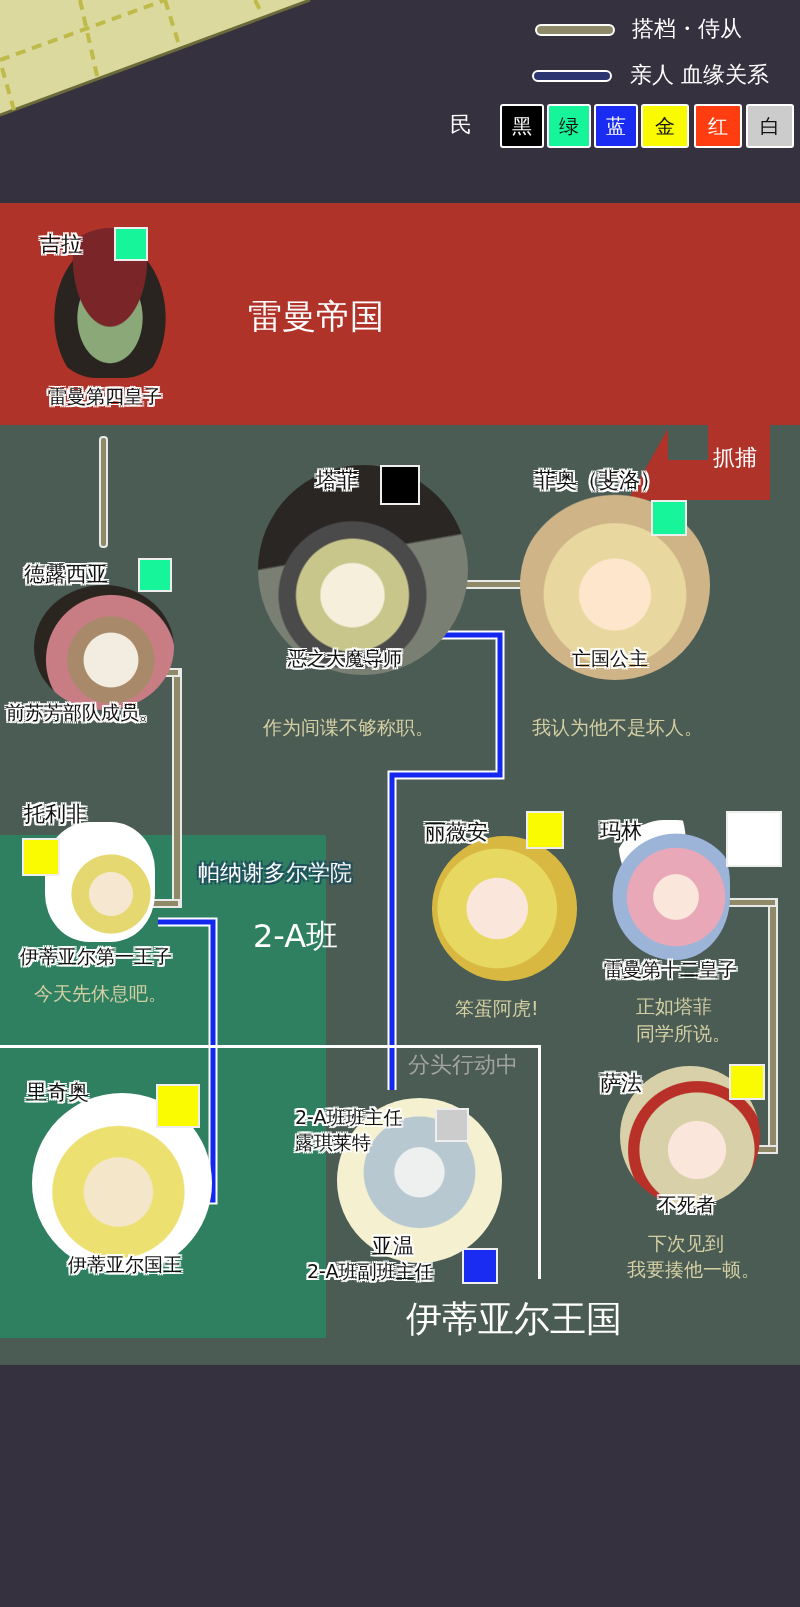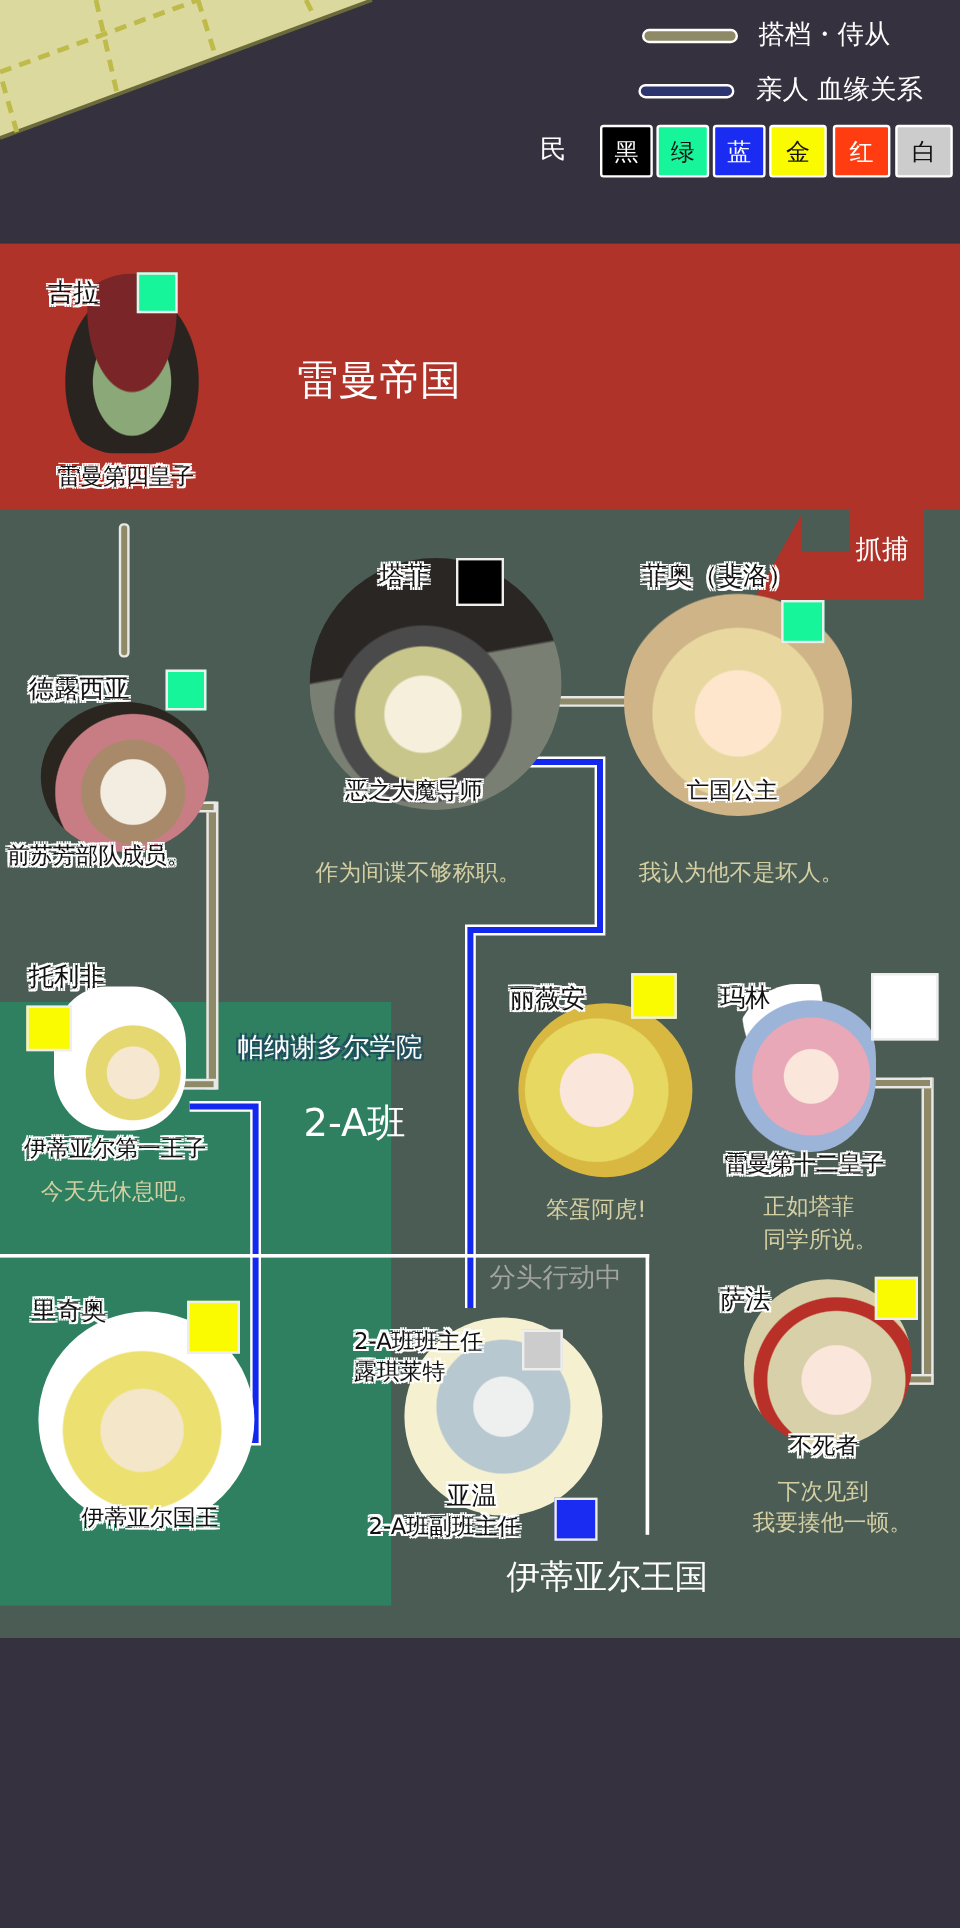--- a/index.html
+++ b/index.html
@@ -107,21 +107,21 @@
   <polyline points="158,922 213,922 213,1200 190,1200" fill="none" stroke="#ffffff" stroke-width="9"></polyline>
   <polyline points="158,922 213,922 213,1200 190,1200" fill="none" stroke="#1228f0" stroke-width="5"></polyline>
 </svg>
 
 <div class="line-white" style="left:0; top:1045px; width:541px; height:3px;"></div>
 <div class="line-white" style="left:538px; top:1045px; width:3px; height:234px;"></div>
 
 <div class="academy-label">帕纳谢多尔学院</div>
 <div class="class-label">2-A班</div>
 <div class="split-label">分头行动中</div>
-<div class="section-title" style="left:406px; top:1295px; font-size:28px;margin-left:16px;">伊蒂亚尔王国</div>
+<div class="section-title" style="left:406px; top:1295px; font-size:36px;">伊蒂亚尔王国</div>
 
 <div class="portrait" style="left:45px; top:228px; width:130px; height:150px; border-radius:50% 50% 40% 40%; background: radial-gradient(ellipse at 50% 20%, #7a2628 0 40%, transparent 41%), radial-gradient(ellipse at 50% 60%, #8aa878 0 35%, #2a2420 36% 60%, transparent 61%);"></div>
 <div class="name" style="left:40px; top:230px;">吉拉</div>
 <div class="tag" style="left:114px; top:227px; width:34px; height:34px; background:#16f59a;"></div>
 <div class="role" style="left:48px; top:384px;">雷曼第四皇子</div>
 
 <div class="portrait" style="left:34px; top:585px; width:140px; height:125px; background: radial-gradient(circle at 55% 60%, #f3ece0 0 25%, #a88a6a 26% 40%, #c87c84 41% 60%, #2b2520 61%);"></div>
 <div class="name" style="left:24px; top:560px;">德露西亚</div>
 <div class="tag" style="left:138px; top:558px; width:34px; height:34px; background:#16f59a;"></div>
 <div class="role" style="left:6px; top:700px;">前苏芳部队成员。</div>

